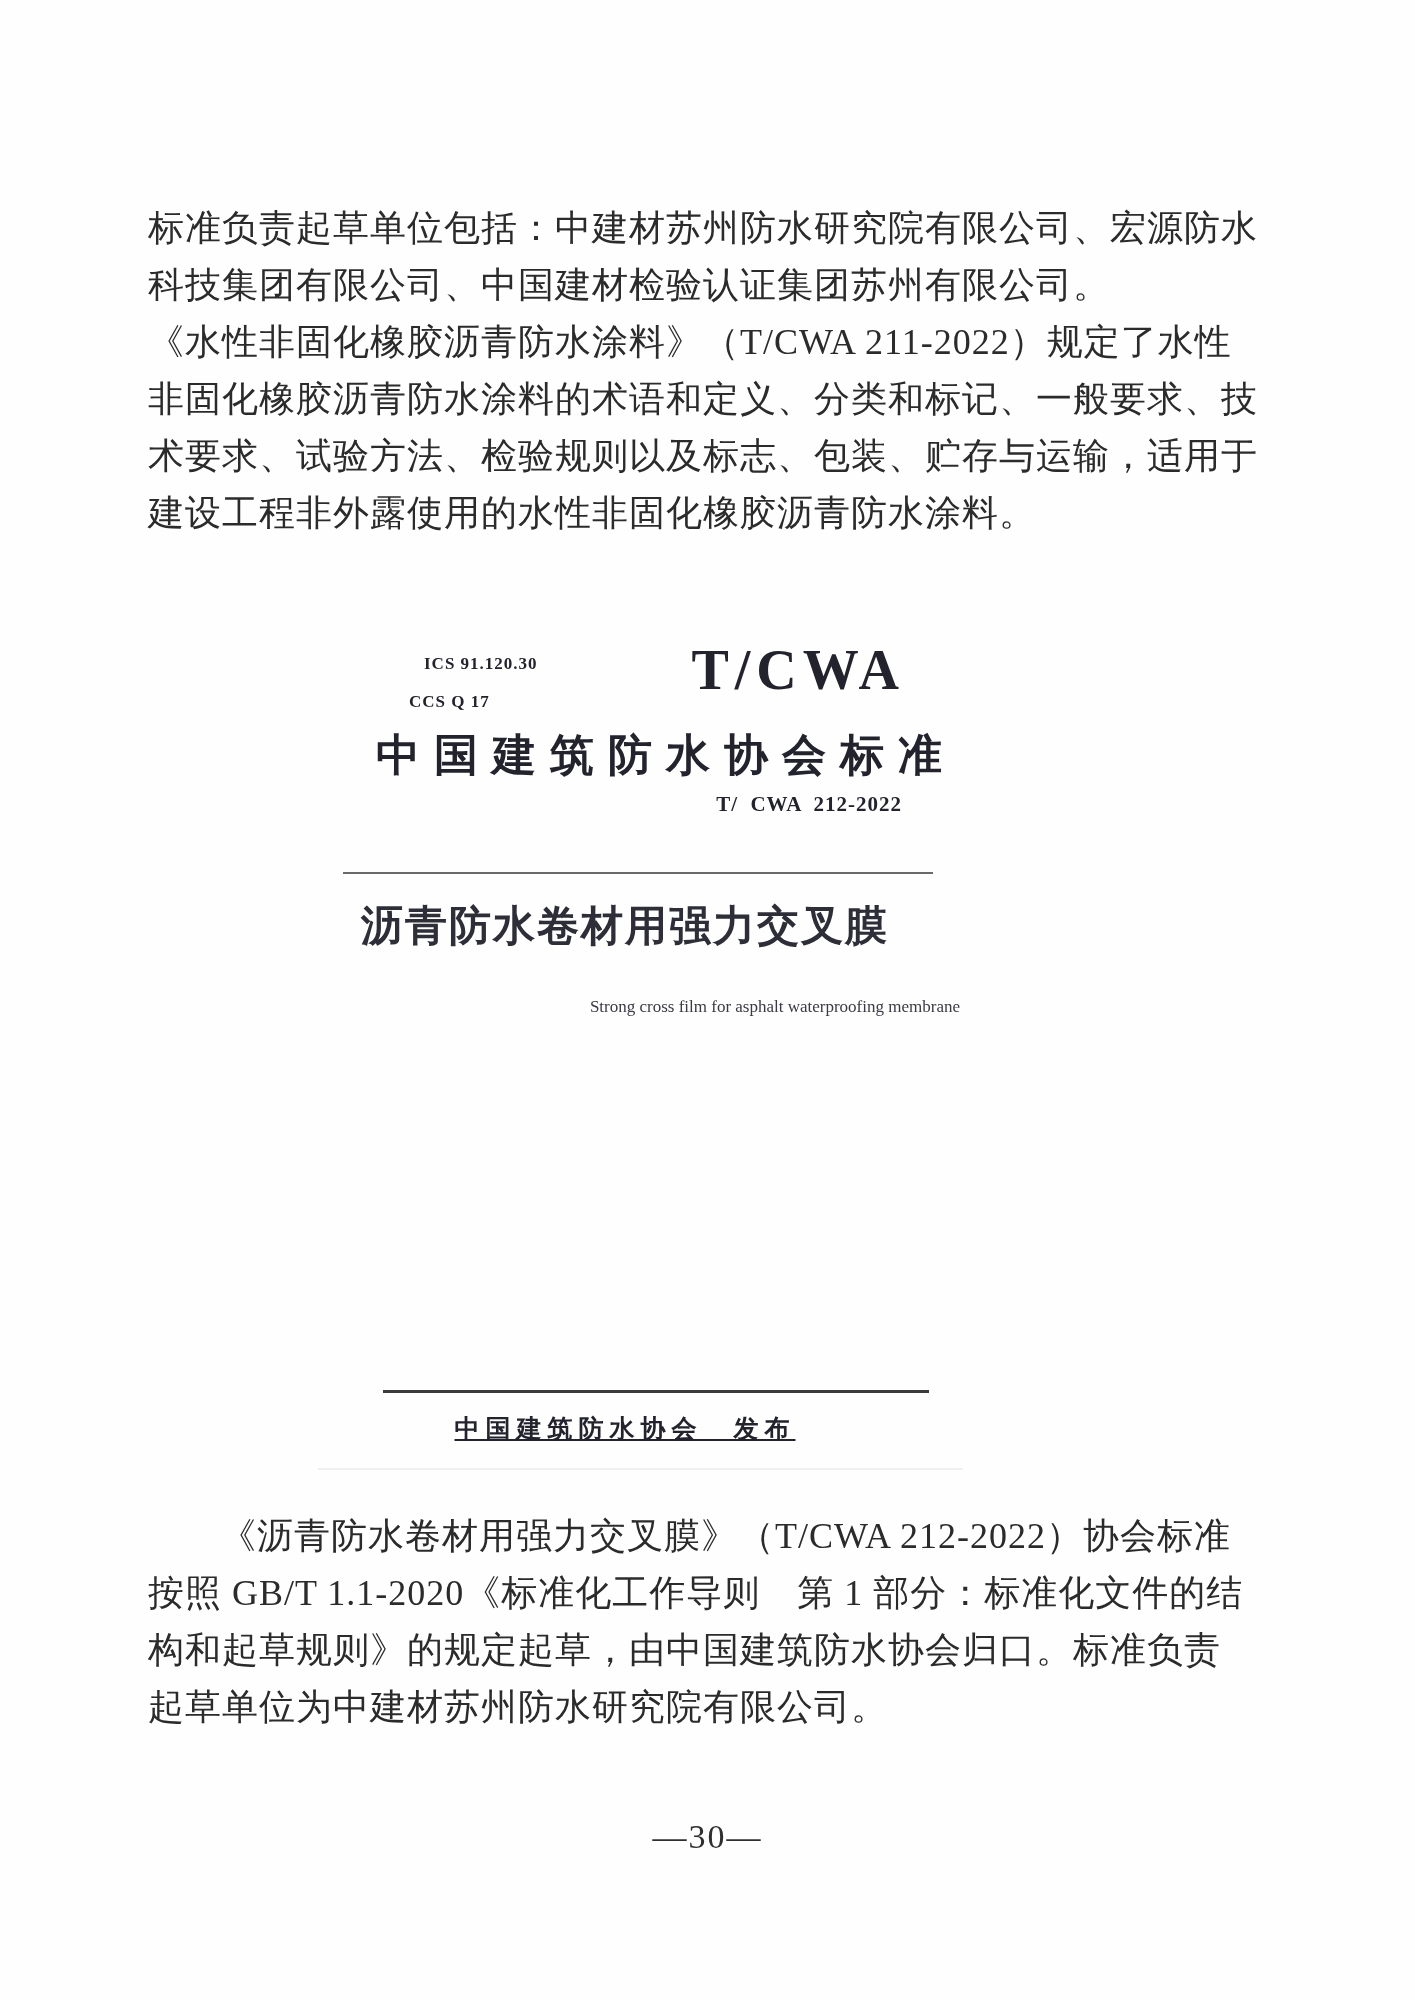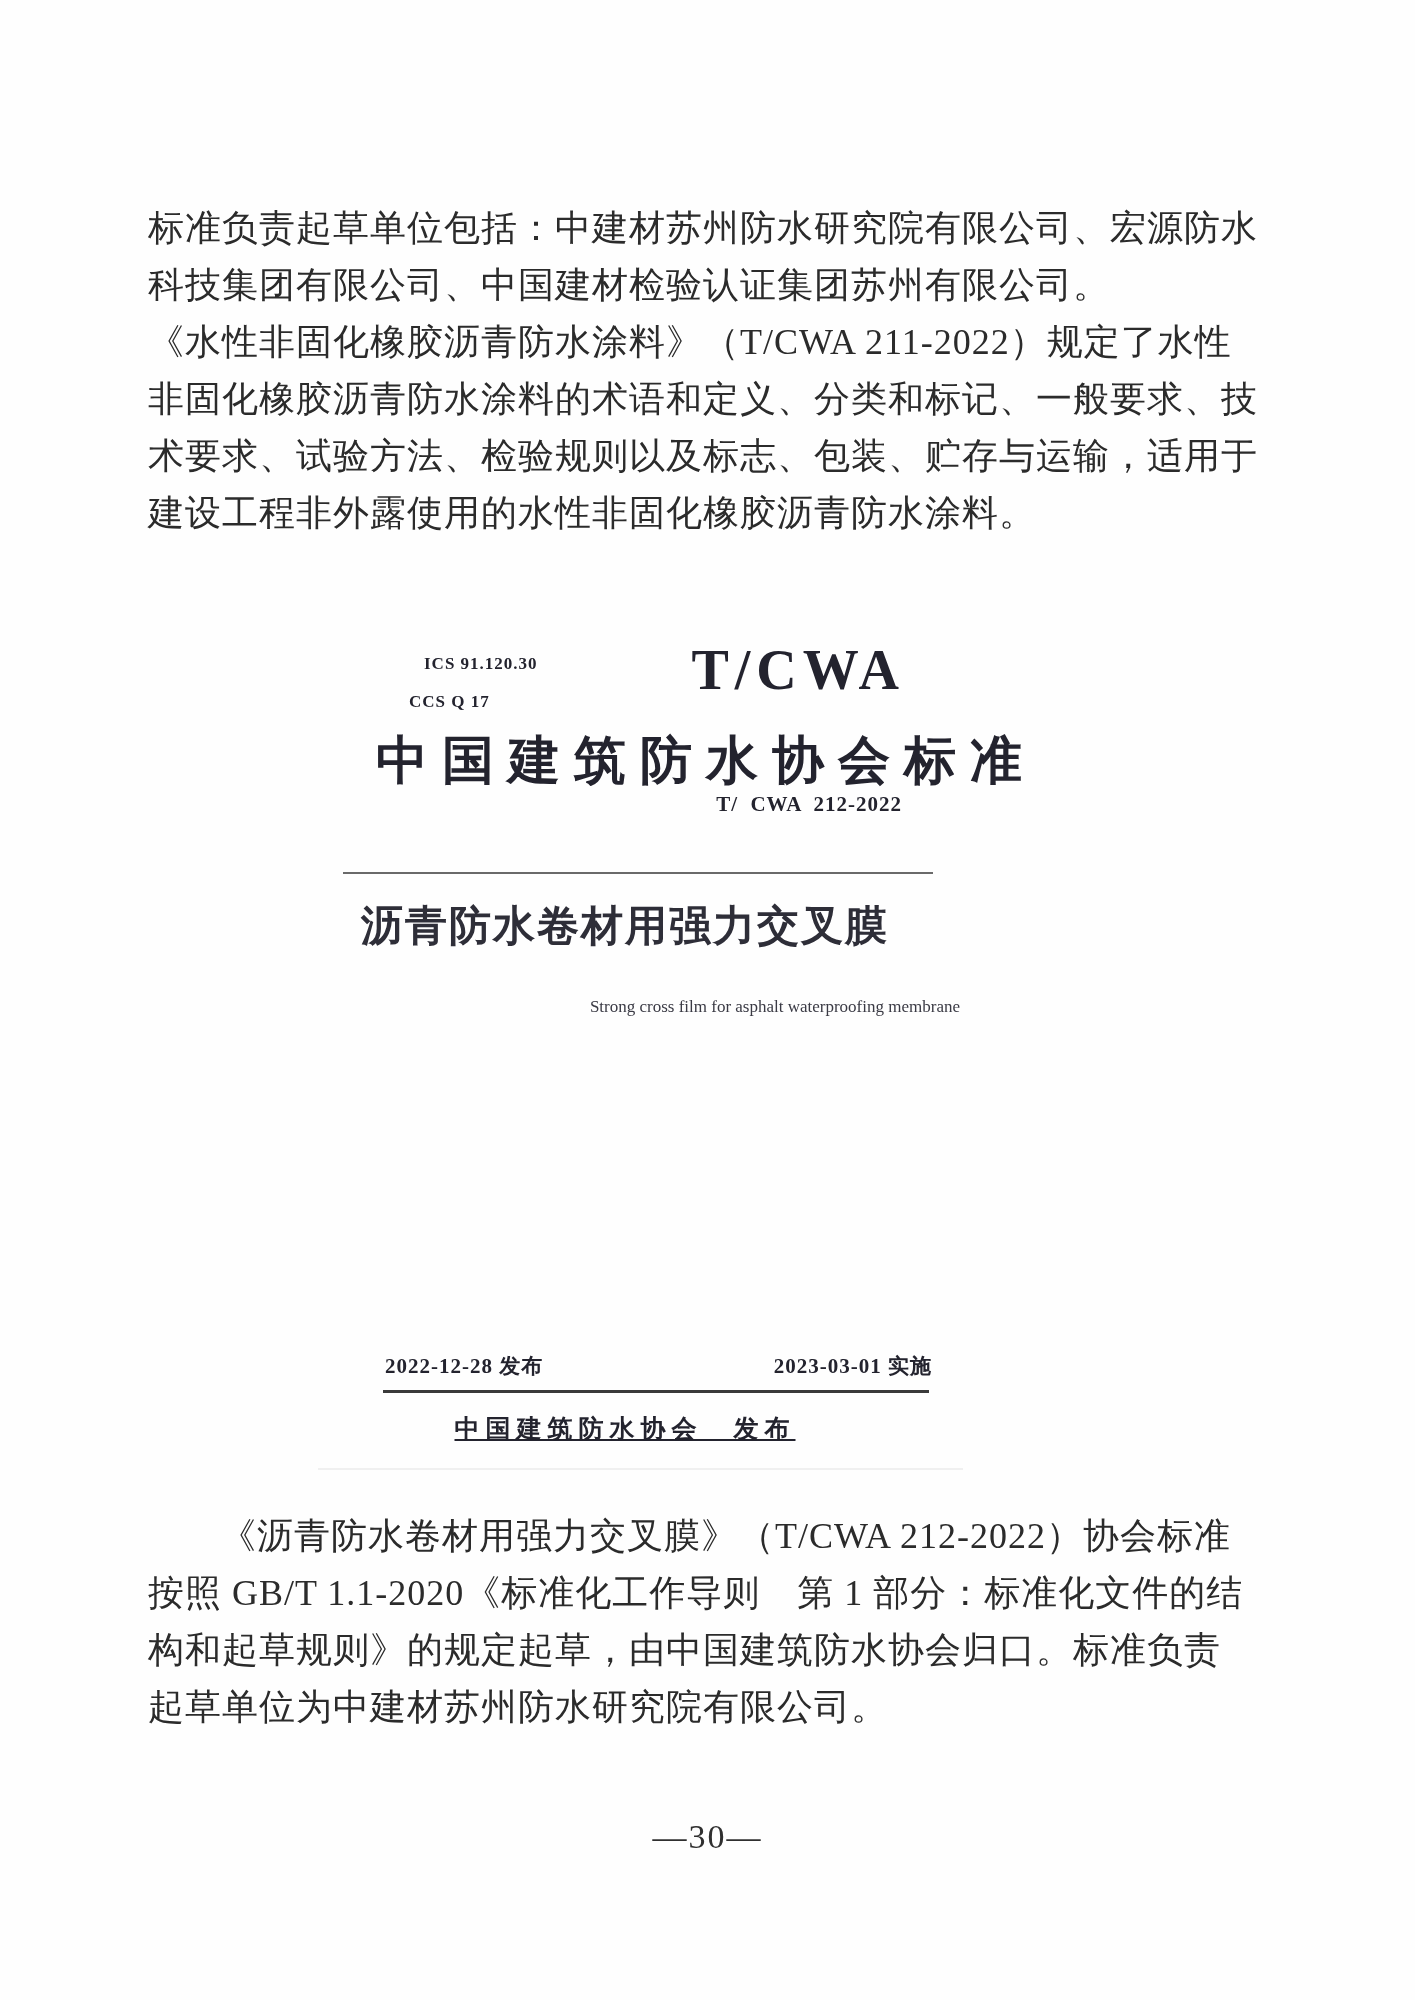--- a/index.html
+++ b/index.html
@@ -72,21 +72,21 @@
     top: 8px;
     font-size: 56px;
     font-weight: bold;
     letter-spacing: 6px;
     font-family: "Liberation Serif", serif;
   }
   .cover .org-title {
     position: absolute;
     left: 86px;
     top: 96px;
-    font-size: 52px;
+    font-size: 44px;
     font-weight: bold;
     letter-spacing: 14px;
     white-space: nowrap;
     font-family: "Liberation Sans", sans-serif;
   }
   .cover .standard-no {
     position: absolute;
     right: 58px;
     top: 162px;
     font-size: 21px;
@@ -192,24 +192,20 @@
 
   <div class="cover">
     <div class="ics">ICS 91.120.30</div>
     <div class="ccs">CCS Q 17</div>
     <div class="org-code">T/CWA</div>
     <div class="org-title">中国建筑防水协会标准</div>
     <div class="standard-no">T/ CWA 212-2022</div>
     <div class="rule-top"></div>
     <div class="title">沥青防水卷材用强力交叉膜</div>
     <div class="subtitle">Strong cross film for asphalt waterproofing membrane</div>
-    <div class="date-row">
-      <span>2022-12-28 发布</span>
-      <span>2023-03-01 实施</span>
-    </div>
     <div class="rule-mid"></div>
     <div class="publisher">中国建筑防水协会　发布</div>
     <div class="rule-bottom"></div>
   </div>
 
   <div class="para para2">
     <div class="para-line indent">《沥青防水卷材用强力交叉膜》（T/CWA 212-2022）协会标准</div>
     <div class="para-line">按照 GB/T 1.1-2020《标准化工作导则　第 1 部分：标准化文件的结</div>
     <div class="para-line">构和起草规则》的规定起草，由中国建筑防水协会归口。标准负责</div>
     <div class="para-line">起草单位为中建材苏州防水研究院有限公司。</div>

